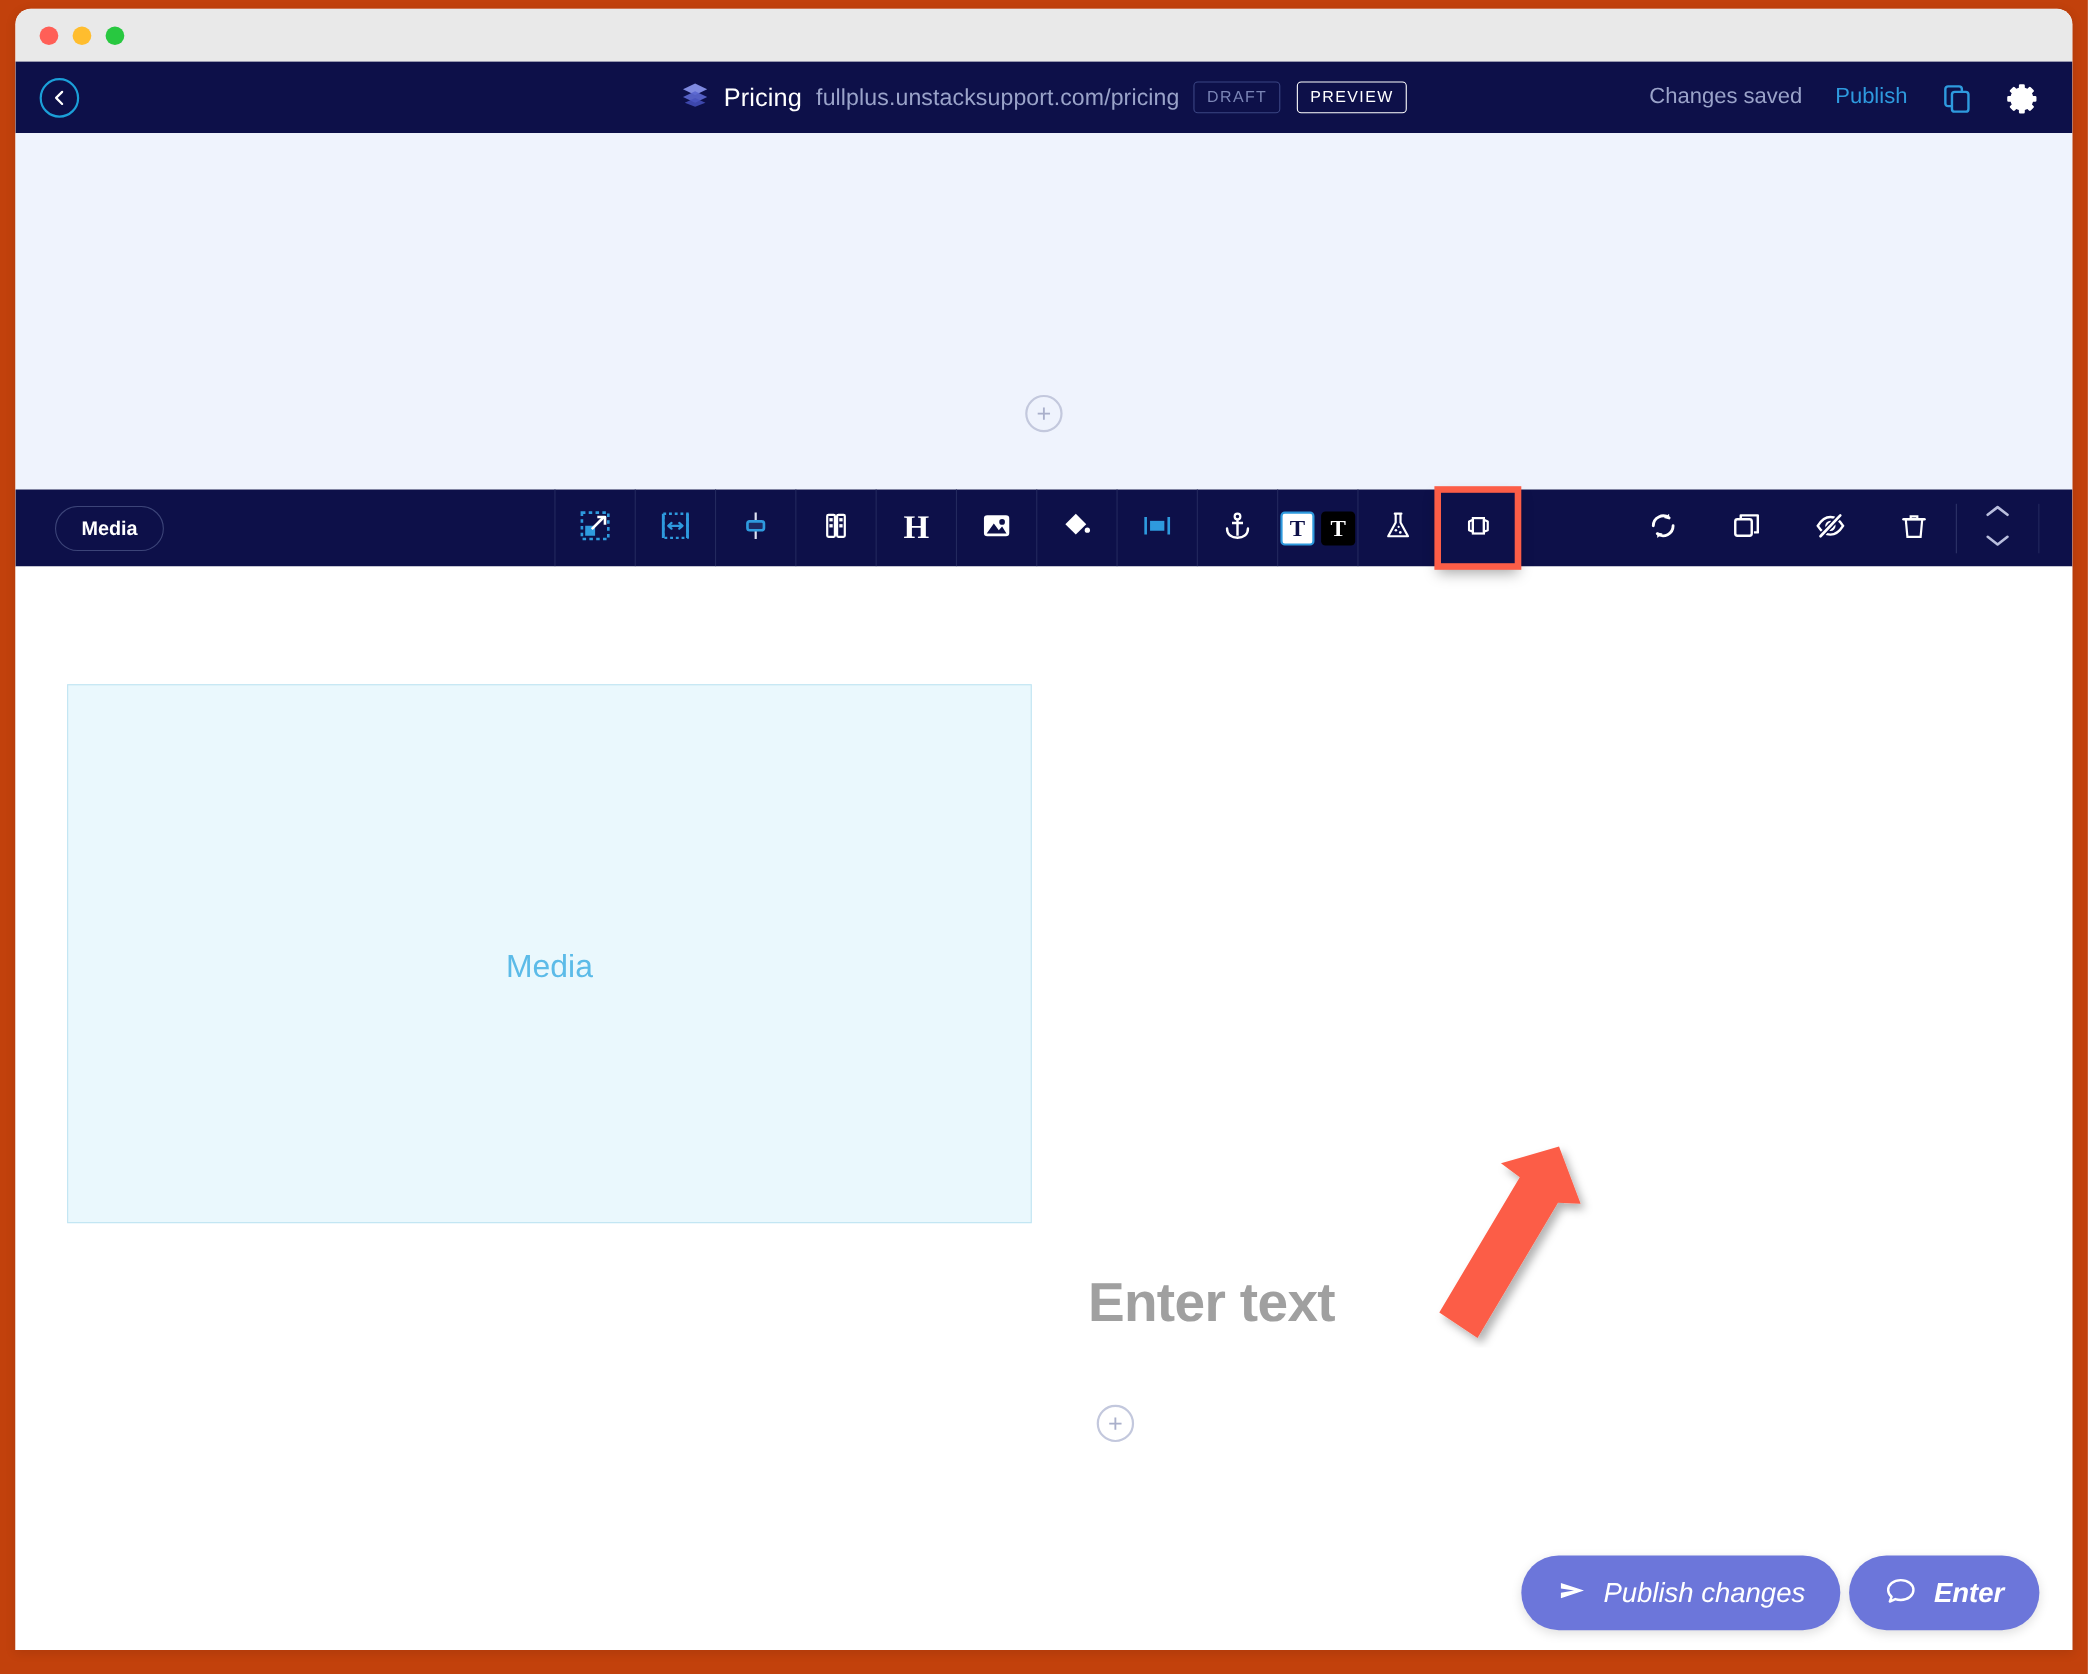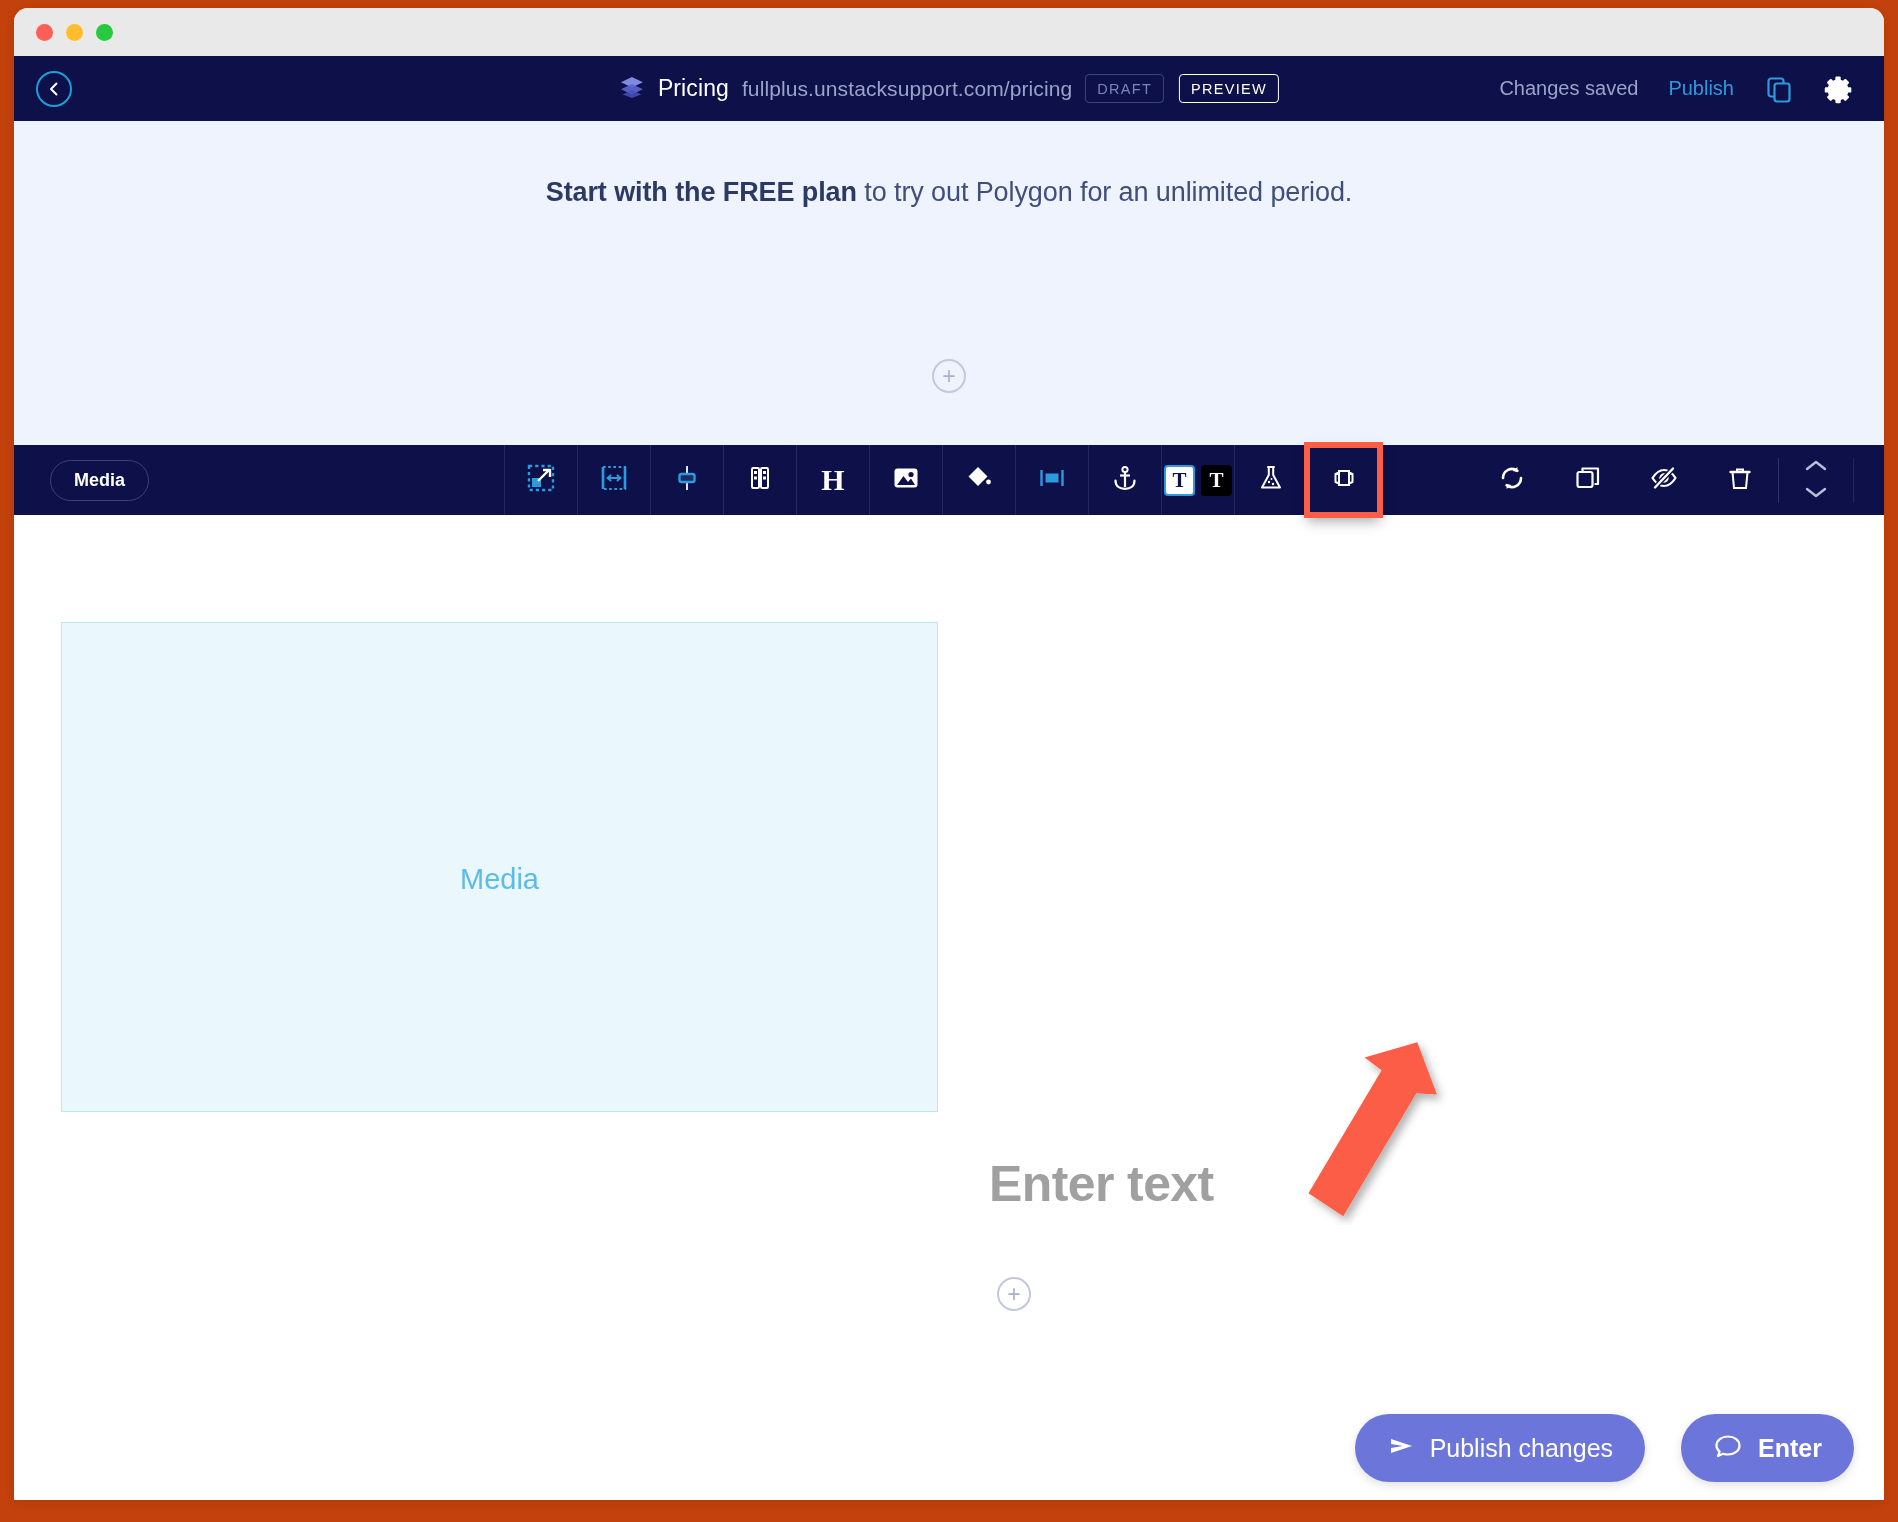--- a/index.html
+++ b/index.html
@@ -280,22 +280,23 @@
     z-index: 9;
   }
 
   
   .fab-row {
     position: absolute;
     right: 30px;
     bottom: 18px;
     display: flex;
     align-items: center;
-    gap: 36px;
+    gap: 8px;
     z-index: 12;
+    font-style: italic;
   }
   .fab {
     background: #6c76da;
     border-radius: 34px;
     height: 68px;
     display: flex;
     align-items: center;
     gap: 15px;
     padding: 0 32px;
     color: #ffffff;
@@ -353,23 +354,20 @@
         <span class="icon-btn">
           <svg width="30" height="30" viewBox="0 0 30 30">
             <path fill="#ffffff" d="M15 10.3a4.7 4.7 0 1 0 0 9.4 4.7 4.7 0 0 0 0-9.4zm0 7a2.3 2.3 0 1 1 0-4.6 2.3 2.3 0 0 1 0 4.6z"></path>
             <path fill="#ffffff" d="M27 13.1h-2.1a10 10 0 0 0-1-2.5l1.5-1.5a1.3 1.3 0 0 0 0-1.8l-2.7-2.7a1.3 1.3 0 0 0-1.8 0l-1.5 1.5a10 10 0 0 0-2.5-1V3a1.3 1.3 0 0 0-1.3-1.3h-3.2A1.3 1.3 0 0 0 11.1 3v2.1a10 10 0 0 0-2.5 1L7.1 4.6a1.3 1.3 0 0 0-1.8 0L2.6 7.3a1.3 1.3 0 0 0 0 1.8l1.5 1.5a10 10 0 0 0-1 2.5H1a1.3 1.3 0 0 0-1.3 1.3v3.2A1.3 1.3 0 0 0 1 18.9h2.1a10 10 0 0 0 1 2.5l-1.5 1.5a1.3 1.3 0 0 0 0 1.8l2.7 2.7a1.3 1.3 0 0 0 1.8 0l1.5-1.5a10 10 0 0 0 2.5 1V29a1.3 1.3 0 0 0 1.3 1.3h3.2a1.3 1.3 0 0 0 1.3-1.3v-2.1a10 10 0 0 0 2.5-1l1.5 1.5a1.3 1.3 0 0 0 1.8 0l2.7-2.7a1.3 1.3 0 0 0 0-1.8l-1.5-1.5a10 10 0 0 0 1-2.5H27a1.3 1.3 0 0 0 1.3-1.3v-3.2A1.3 1.3 0 0 0 27 13.1z" transform="scale(.93) translate(1.1,1.1)"></path>
           </svg>
         </span>
       </div>
     </div>
 
     <div class="promo">
-      <div class="promo-line">
-        <b>Start with the FREE plan</b><span> to try out Polygon for an unlimited period.</span>
-      </div>
       <div class="promo-plus">
         <div class="plus-circle">+</div>
       </div>
     </div>
 
     <div class="toolbar">
       <div class="media-pill">Media</div>
 
       <div class="tool-group">
 

